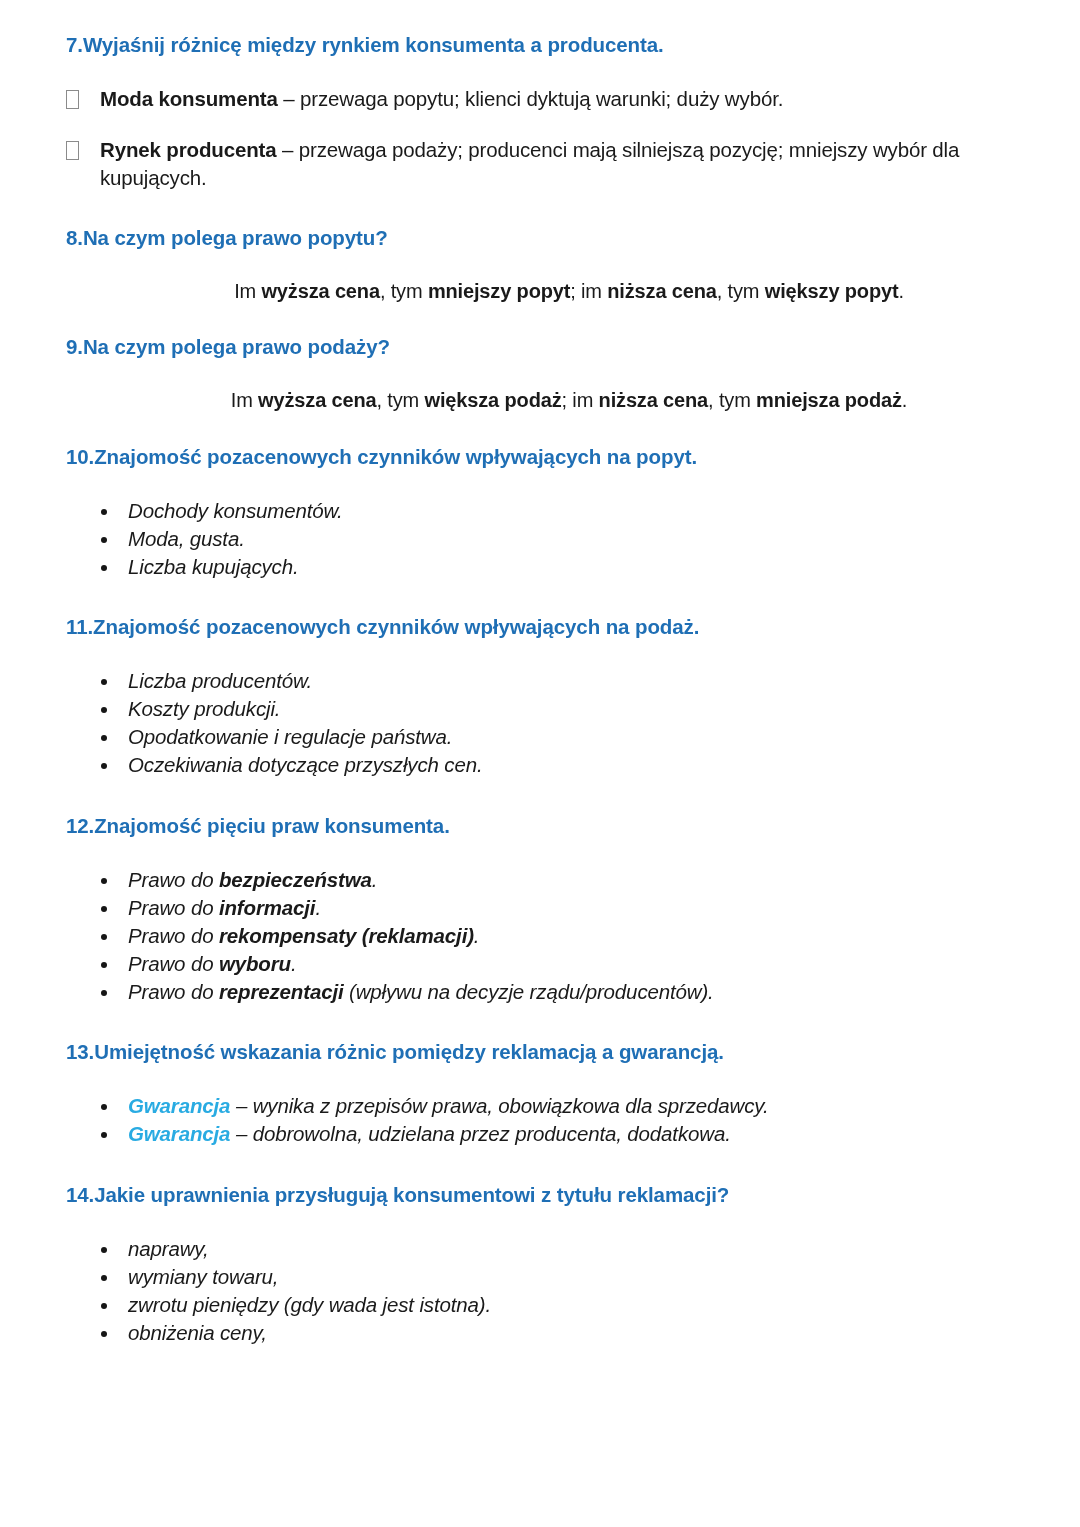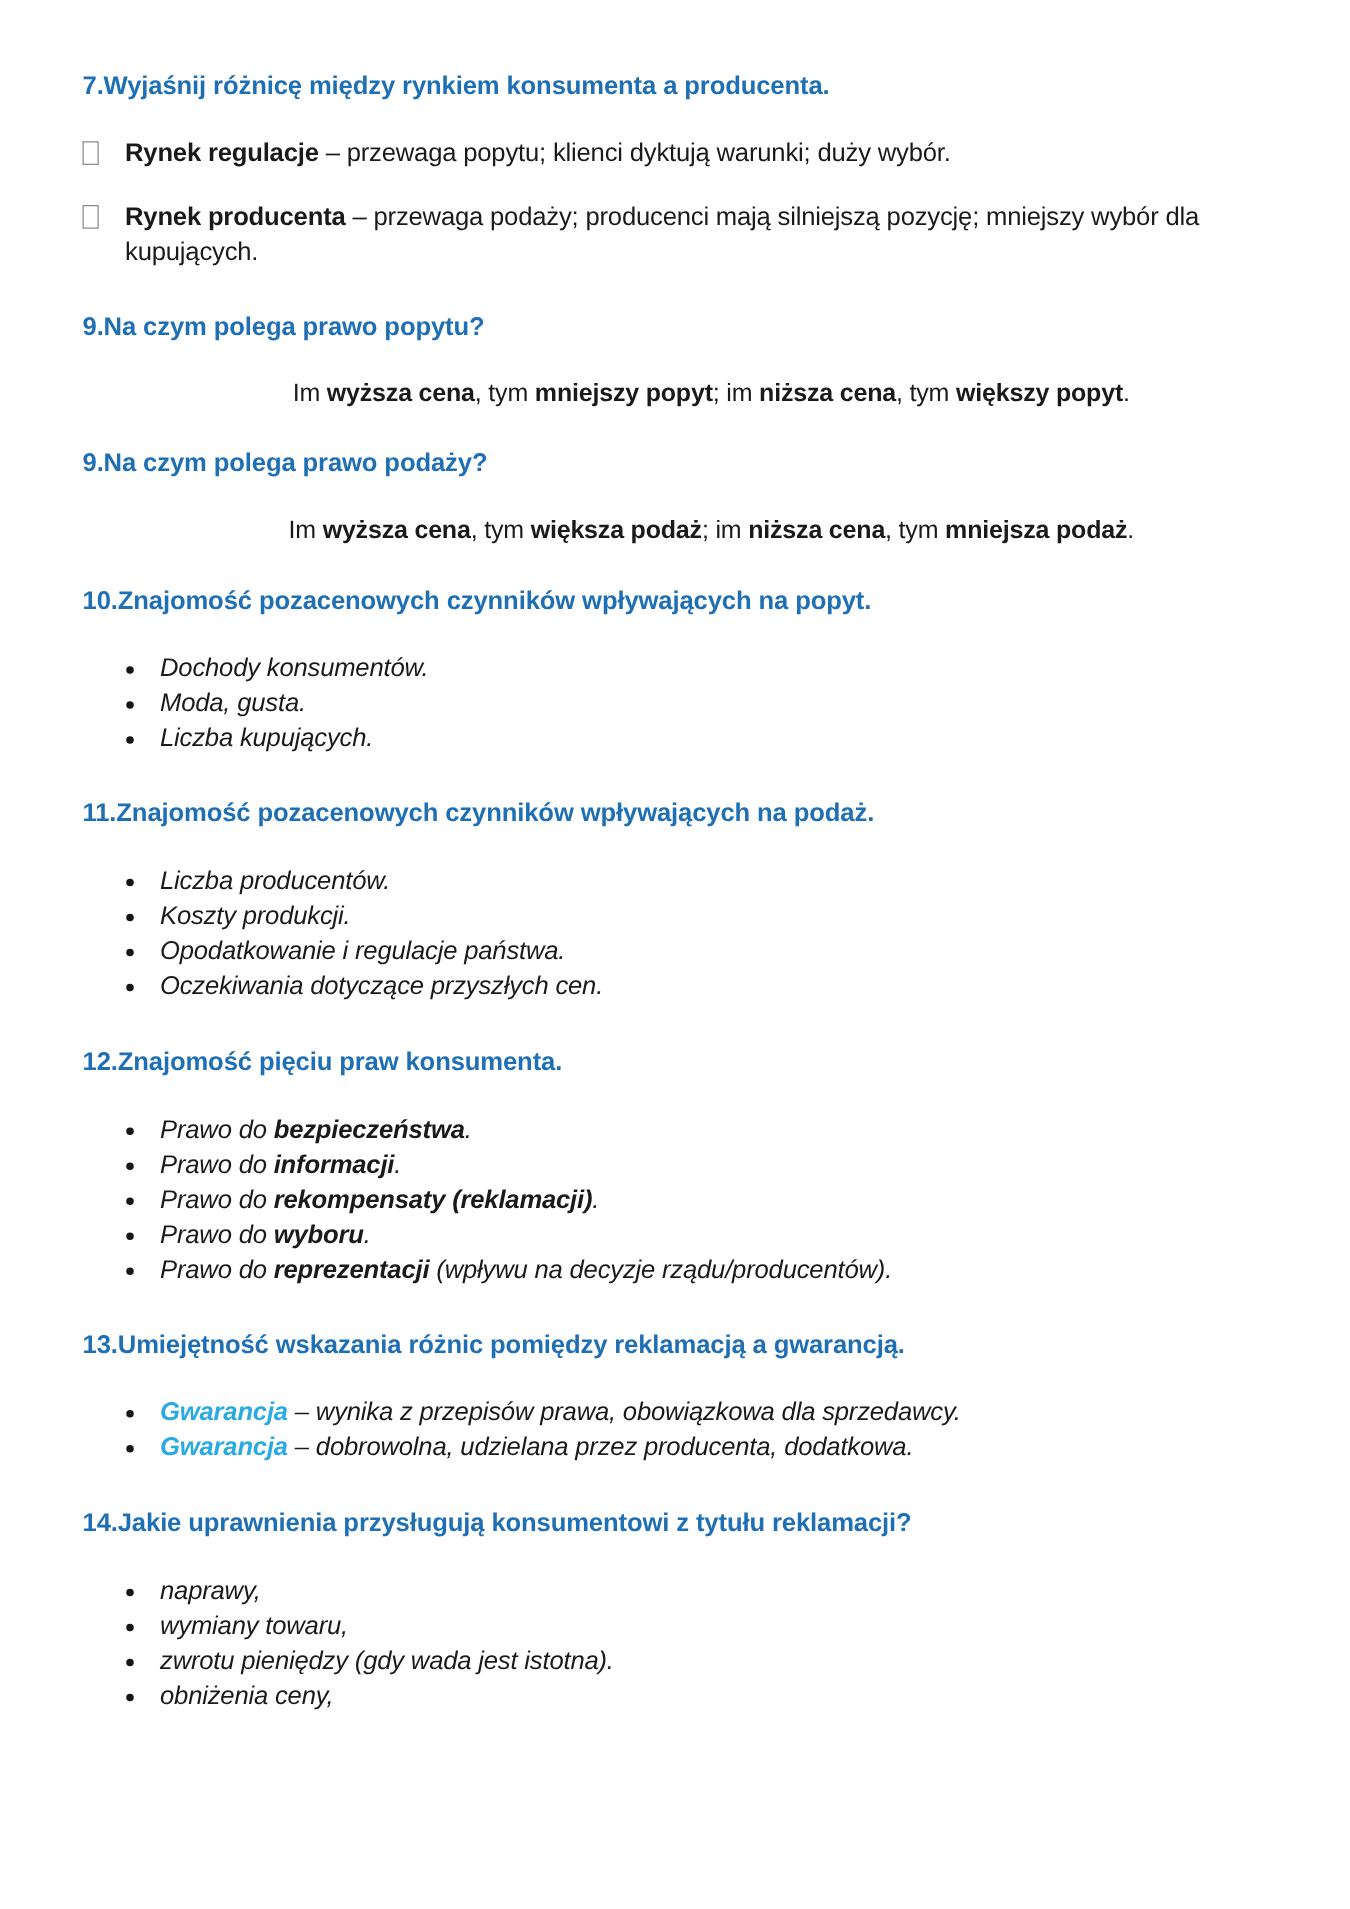--- a/index.html
+++ b/index.html
@@ -10,21 +10,21 @@
   body {
     font-family: "Liberation Sans", sans-serif;
     color: #1a1a1a;
   }
   .page {
     position: relative;
     width: 1080px;
     height: 1527px;
     background: #ffffff;
     box-sizing: border-box;
-    padding: 56px 70px 0 66px;
+    padding: 32px 70px 0 66px;
     overflow: hidden;
   }
   .doc {
     width: 944px;
   }
 
   
   .q-heading {
     color: #1F6FB5;
     font-weight: bold;
@@ -110,32 +110,32 @@
 <body>
 
 <div class="page">
 <div class="doc">
 
   <div class="sec">
     <p class="q-heading">7.Wyjaśnij różnicę między rynkiem konsumenta a producenta.</p>
     <div class="gap-after-heading"></div>
 
     <p class="boxitem">
-      <span class="tofu"></span><b>Rynek regulacje</b><span> – przewaga popytu; klienci dyktują warunki; duży wybór.</span>
+      <span class="tofu"></span><b>Moda konsumenta</b><span> – przewaga popytu; klienci dyktują warunki; duży wybór.</span>
     </p>
     <div class="gap-list"></div>
     <p class="boxitem">
       <span class="tofu"></span><b>Rynek producenta</b><span> – przewaga podaży; producenci mają silniejszą pozycję; mniejszy wybór dla kupujących.</span>
     </p>
   </div>
 
   <div class="gap-sec-lg"></div>
 
   <div class="sec">
-    <p class="q-heading">9.Na czym polega prawo popytu?</p>
+    <p class="q-heading">8.Na czym polega prawo popytu?</p>
     <div class="gap-after-heading"></div>
     <p class="answer"><span>Im </span><b>wyższa cena</b><span>, tym </span><b>mniejszy popyt</b><span>; im </span><b>niższa cena</b><span>, tym </span><b>większy popyt</b><span>.</span></p>
   </div>
 
   <div class="gap-sec"></div>
 
   <div class="sec">
     <p class="q-heading">9.Na czym polega prawo podaży?</p>
     <div class="gap-after-heading"></div>
     <p class="answer"><span>Im </span><b>wyższa cena</b><span>, tym </span><b>większa podaż</b><span>; im </span><b>niższa cena</b><span>, tym </span><b>mniejsza podaż</b><span>.</span></p>

